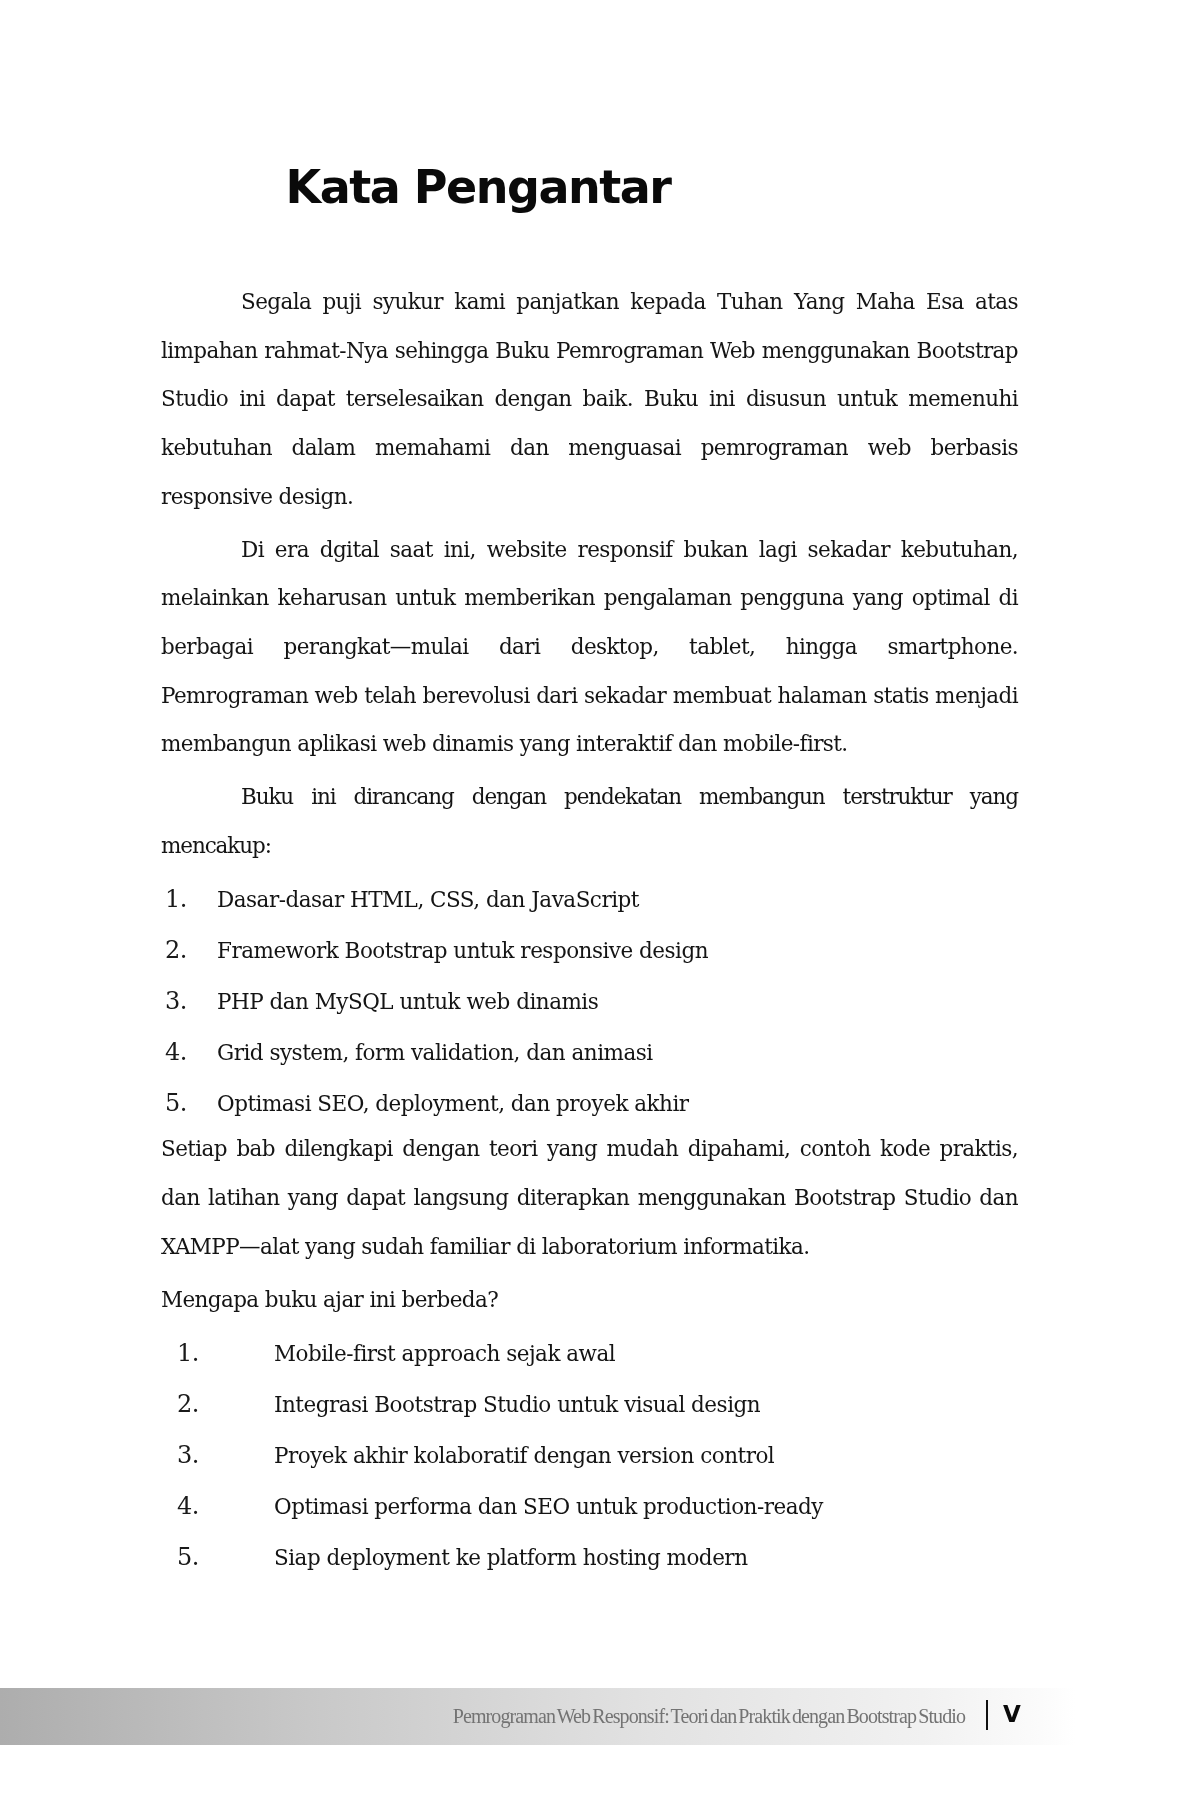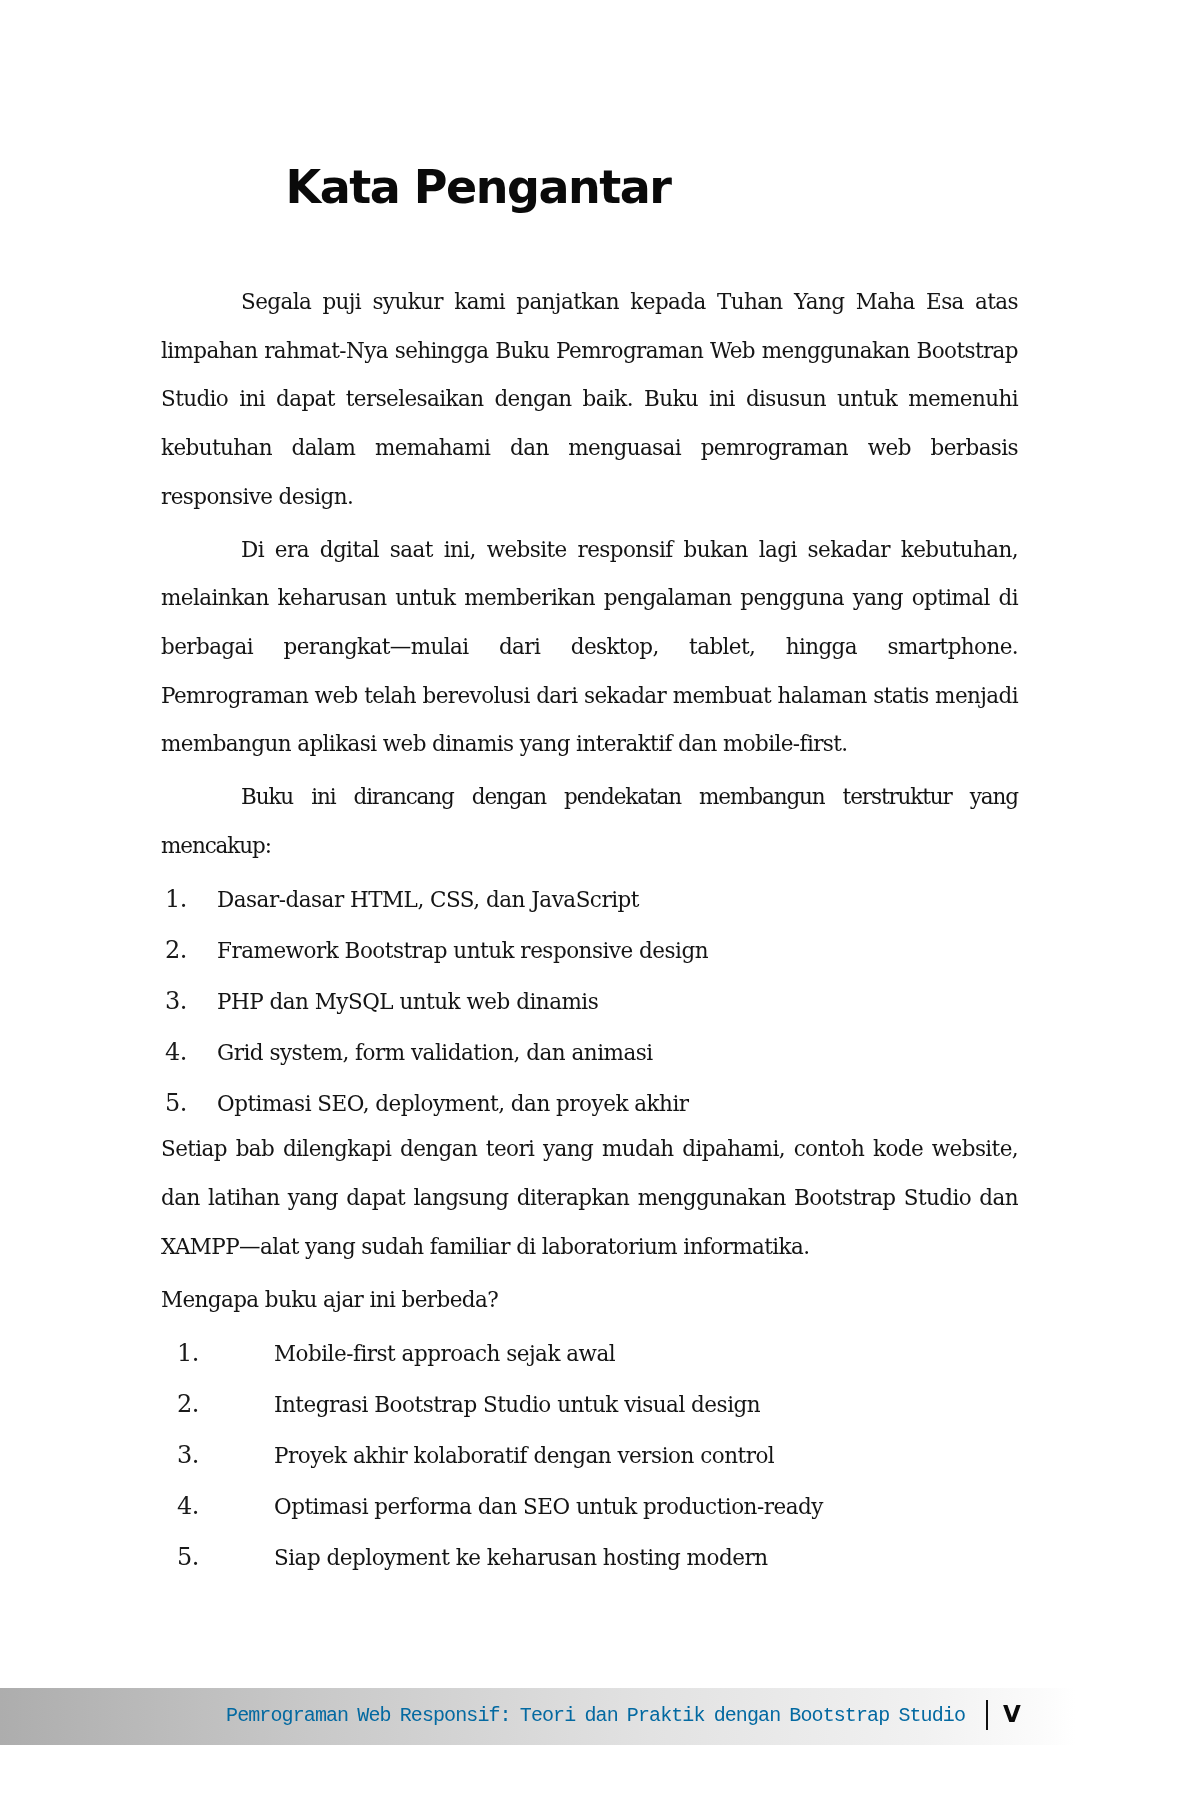--- a/index.html
+++ b/index.html
@@ -82,25 +82,25 @@
       top: 1688px;
       left: 0;
       width: 1182px;
       height: 57px;
       background: linear-gradient(to right, #adadad 0%, #c7c7c7 25%, #e2e2e2 55%, #f1f1f1 78%, #fbfbfb 88%, #ffffff 91%);
     }
     .footer-title {
       position: absolute;
       top: 1700px;
       right: 217px;
-      font-family: Liberation Mono, monospace;
+      font-family: Liberation Serif, serif;
       font-size: 20px;
       letter-spacing: -0.9px;
       word-spacing: -2px;
-      color: #0369a1;
+      color: #737373;
       white-space: nowrap;
       line-height: 32px;
     }
     .footer-sep {
       position: absolute;
       top: 1700px;
       left: 986px;
       width: 2px;
       height: 30px;
       background: #111111;
@@ -142,21 +142,21 @@
     <li>
       <span class="num">4.</span>
       <span class="txt">Grid system, form validation, dan animasi</span>
     </li>
     <li>
       <span class="num">5.</span>
       <span class="txt">Optimasi SEO, deployment, dan proyek akhir</span>
     </li>
   </ol>
 
-  <p style="margin-top:-4px;">Setiap bab dilengkapi dengan teori yang mudah dipahami, contoh kode website, dan latihan yang dapat langsung diterapkan menggunakan Bootstrap Studio dan XAMPP—alat yang sudah familiar di laboratorium informatika.</p>
+  <p style="margin-top:-4px;">Setiap bab dilengkapi dengan teori yang mudah dipahami, contoh kode praktis, dan latihan yang dapat langsung diterapkan menggunakan Bootstrap Studio dan XAMPP—alat yang sudah familiar di laboratorium informatika.</p>
   <p>Mengapa buku ajar ini berbeda?</p>
 
   <ol class="list list-b">
     <li>
       <span class="num">1.</span>
       <span class="txt">Mobile-first approach sejak awal</span>
     </li>
     <li>
       <span class="num">2.</span>
       <span class="txt">Integrasi Bootstrap Studio untuk visual design</span>
@@ -164,21 +164,21 @@
     <li>
       <span class="num">3.</span>
       <span class="txt">Proyek akhir kolaboratif dengan version control</span>
     </li>
     <li>
       <span class="num">4.</span>
       <span class="txt">Optimasi performa dan SEO untuk production-ready</span>
     </li>
     <li>
       <span class="num">5.</span>
-      <span class="txt">Siap deployment ke keharusan hosting modern</span>
+      <span class="txt">Siap deployment ke platform hosting modern</span>
     </li>
   </ol>
 </div>
 
 <div class="footer-band"></div>
 <div class="footer-title">Pemrograman Web Responsif: Teori dan Praktik dengan Bootstrap Studio</div>
 <div class="footer-sep"></div>
 <div class="page-number">V</div>
 
 </body></html>

